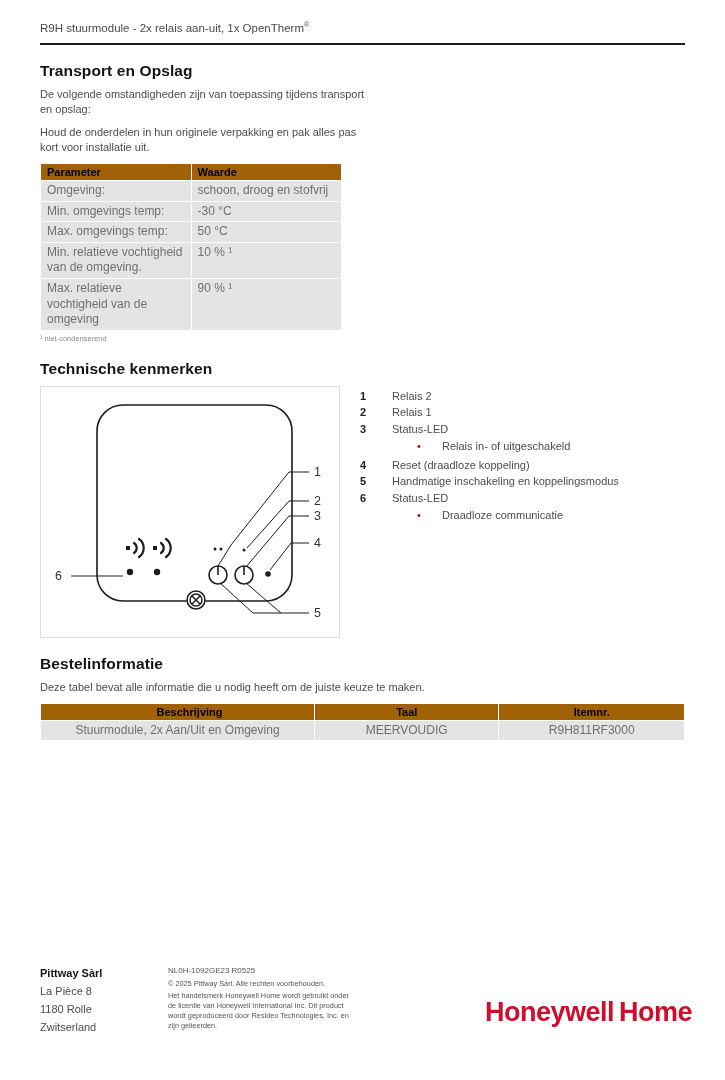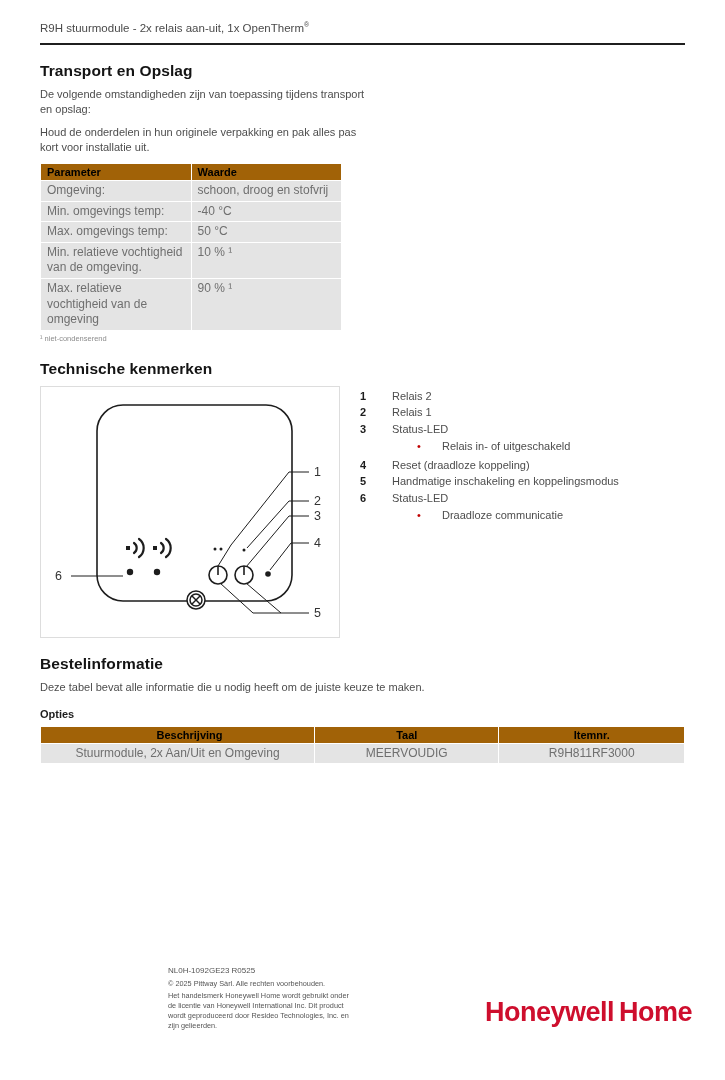--- a/index.html
+++ b/index.html
@@ -94,21 +94,21 @@
           <th>Waarde</th>
         </tr>
       </thead>
       <tbody>
         <tr>
           <td>Omgeving:</td>
           <td>schoon, droog en stofvrij</td>
         </tr>
         <tr>
           <td>Min. omgevings temp:</td>
-          <td>-40 °C</td>
+          <td>-30 °C</td>
         </tr>
         <tr>
           <td>Max. omgevings temp:</td>
           <td>50 °C</td>
         </tr>
         <tr>
           <td>Min. relatieve vochtigheid van de omgeving.</td>
           <td>10 % ¹</td>
         </tr>
         <tr>
@@ -217,41 +217,46 @@
         </div>
         <div class="legend-sub">
           <span class="legend-bullet" style="color:#C00000;">•</span>
           <span class="legend-subtext">Draadloze communicatie</span>
         </div>
       </div>
     </div>
 
     <h2 class="section">Bestelinformatie</h2>
     <p class="body-text" style="max-width:640px;">Deze tabel bevat alle informatie die u nodig heeft om de juiste keuze te maken.</p>
-    <div class="opties-label">Opties</div>
 
     <table class="data options">
       <thead>
         <tr>
           <th class="col-desc">Beschrijving</th>
           <th class="col-taal">Taal</th>
           <th class="col-item">Itemnr.</th>
         </tr>
       </thead>
       <tbody>
         <tr>
           <td>Stuurmodule, 2x Aan/Uit en Omgeving</td>
           <td>MEERVOUDIG</td>
           <td>R9H811RF3000</td>
         </tr>
       </tbody>
     </table>
 
   </div>
 
+  <div class="footer-company">
+    <div class="company-name">Pittway Sàrl</div>
+    <div>La Pièce 8</div>
+    <div>1180 Rolle</div>
+    <div>Zwitserland</div>
+  </div>
 
   <div class="footer-legal">
     <div class="doc-number">NL0H-1092GE23 R0525</div>
     <div class="copyright">© 2025 Pittway Sàrl. Alle rechten voorbehouden.</div>
     <div class="legal-text">Het handelsmerk Honeywell Home wordt gebruikt onder de licentie van Honeywell International Inc. Dit product wordt geproduceerd door Resideo Technologies, Inc. en zijn gelieerden.</div>
   </div>
 
   <div class="brand-logo" style="color:#CE0E2D;">
     <span class="brand-bold">Honeywell</span><span class="brand-reg">Home</span>
   </div>

